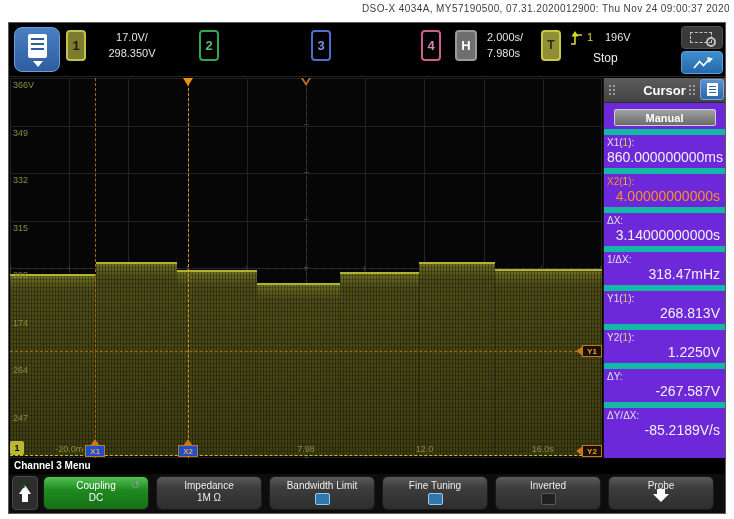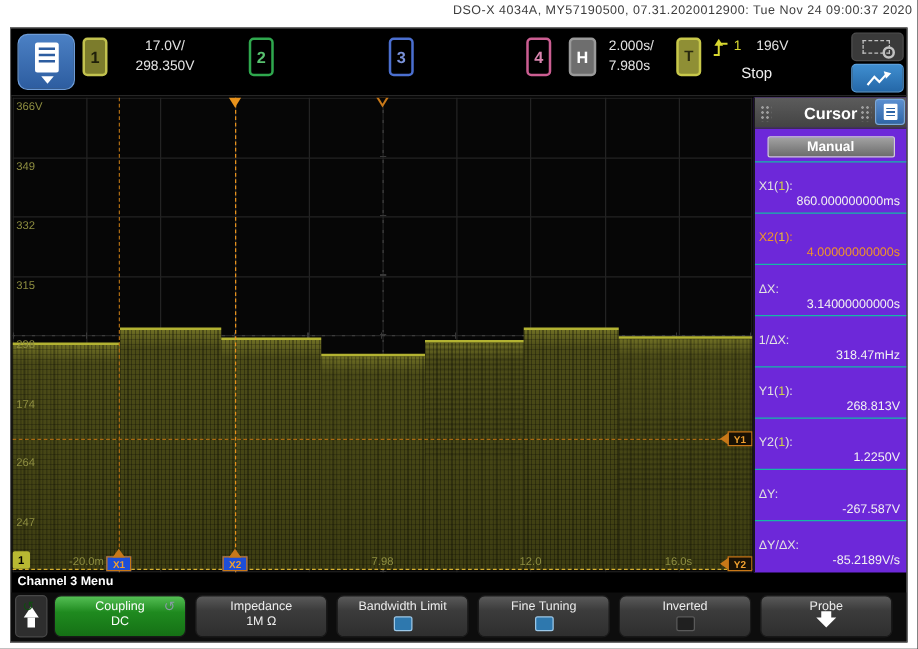--- a/index.html
+++ b/index.html
@@ -116,23 +116,23 @@
     background-image:radial-gradient(#9c9c9c 1px, transparent 1.2px); background-size:4px 4px; }
   .grip-l { left:4px; } .grip-r { right:28px; }
   .sb-menu-btn { position:absolute; right:1px; top:1px; width:24px; height:21px; border-radius:3px;
     background:linear-gradient(#5b8fd0,#2f66a8); border:1px solid #7aa8dc; cursor:pointer; }
   .sb-menu-btn i { position:absolute; left:6px; top:3px; width:11px; height:13px; background:#fff; border-radius:1px; }
   .sb-menu-btn i::before { content:""; position:absolute; left:2px; top:3px; width:7px; height:7px;
     background:repeating-linear-gradient(0deg,#2f66a8 0 1px,transparent 1px 3px); }
   .manual-btn { margin:6px auto 3px; width:102px; height:17px; border-radius:2px;
     background:linear-gradient(#a2a2a2,#6c6c6c); border:1px solid #cfcfcf;
     color:#fff; font-size:11px; font-weight:bold; text-align:center; line-height:16px; cursor:pointer; }
-  .entry { padding:14px 3px 3px; border-top:1px solid #14b8a6; }
+  .entry { padding:2px 3px 3px; border-top:6px solid #14b8a6; }
   .entry .lab { font-size:10px; color:#e2e2e2; }
-  .entry .val { font-size:10px; color:#f2f2f2; text-align:right; padding-right:2px; margin-top:1px; }
+  .entry .val { font-size:14px; color:#f2f2f2; text-align:right; padding-right:2px; margin-top:1px; }
   .entry.orange .lab, .entry.orange .val { color:#f09428; }
   .chdig { color:#d2d242; }
   .entry.orange .chdig { color:#e8c030; }
   
   .menu-title { position:absolute; left:5px; top:437px; font-size:10px; font-weight:bold; color:#fff; }
   .softkey-area { position:absolute; left:0; top:451px; width:716px; height:39px; background:#0d0d0d; }
   .back-btn { position:absolute; left:3px; top:2px; width:26px; height:34px; background:#2e2e2e;
     border:1px solid #484848; border-radius:4px; cursor:pointer; }
   .up-arrow { position:absolute; left:6px; top:8px; width:0; height:0;
     border-left:6px solid transparent; border-right:6px solid transparent; border-bottom:9px solid #fff; }
@@ -148,21 +148,21 @@
   .checkbox { margin:2px auto 0; width:15px; height:12px; border-radius:2px; }
   .checkbox.checked { background:#2e78ae; border:1px solid #9cc8e8; }
   .checkbox.unchecked { background:#202020; border:1px solid #5a5a5a; }
   .dn-arrow { position:relative; margin:3px auto 0; width:0; height:0;
     border-left:8px solid transparent; border-right:8px solid transparent; border-top:8px solid #fff; }
   .dn-arrow::before { content:""; position:absolute; left:-4px; top:-13px; width:8px; height:6px; background:#fff; }
 </style>
 </head>
 <body>
 
-<div class="titlebar">DSO-X 4034A, MY57190500, 07.31.2020012900: Tue Nov 24 09:00:37 2020</div>
+<div class="titlebar">DSO-X 4034A, MY57190500, 07.31.2020012900: Thu Nov 24 09:00:37 2020</div>
 
 <div class="scope">
 
   <div class="toolbar">
     <div class="menu-btn">
       <div class="doc-icon">
           <i></i>
           <i></i>
           <i></i>
         </div>

